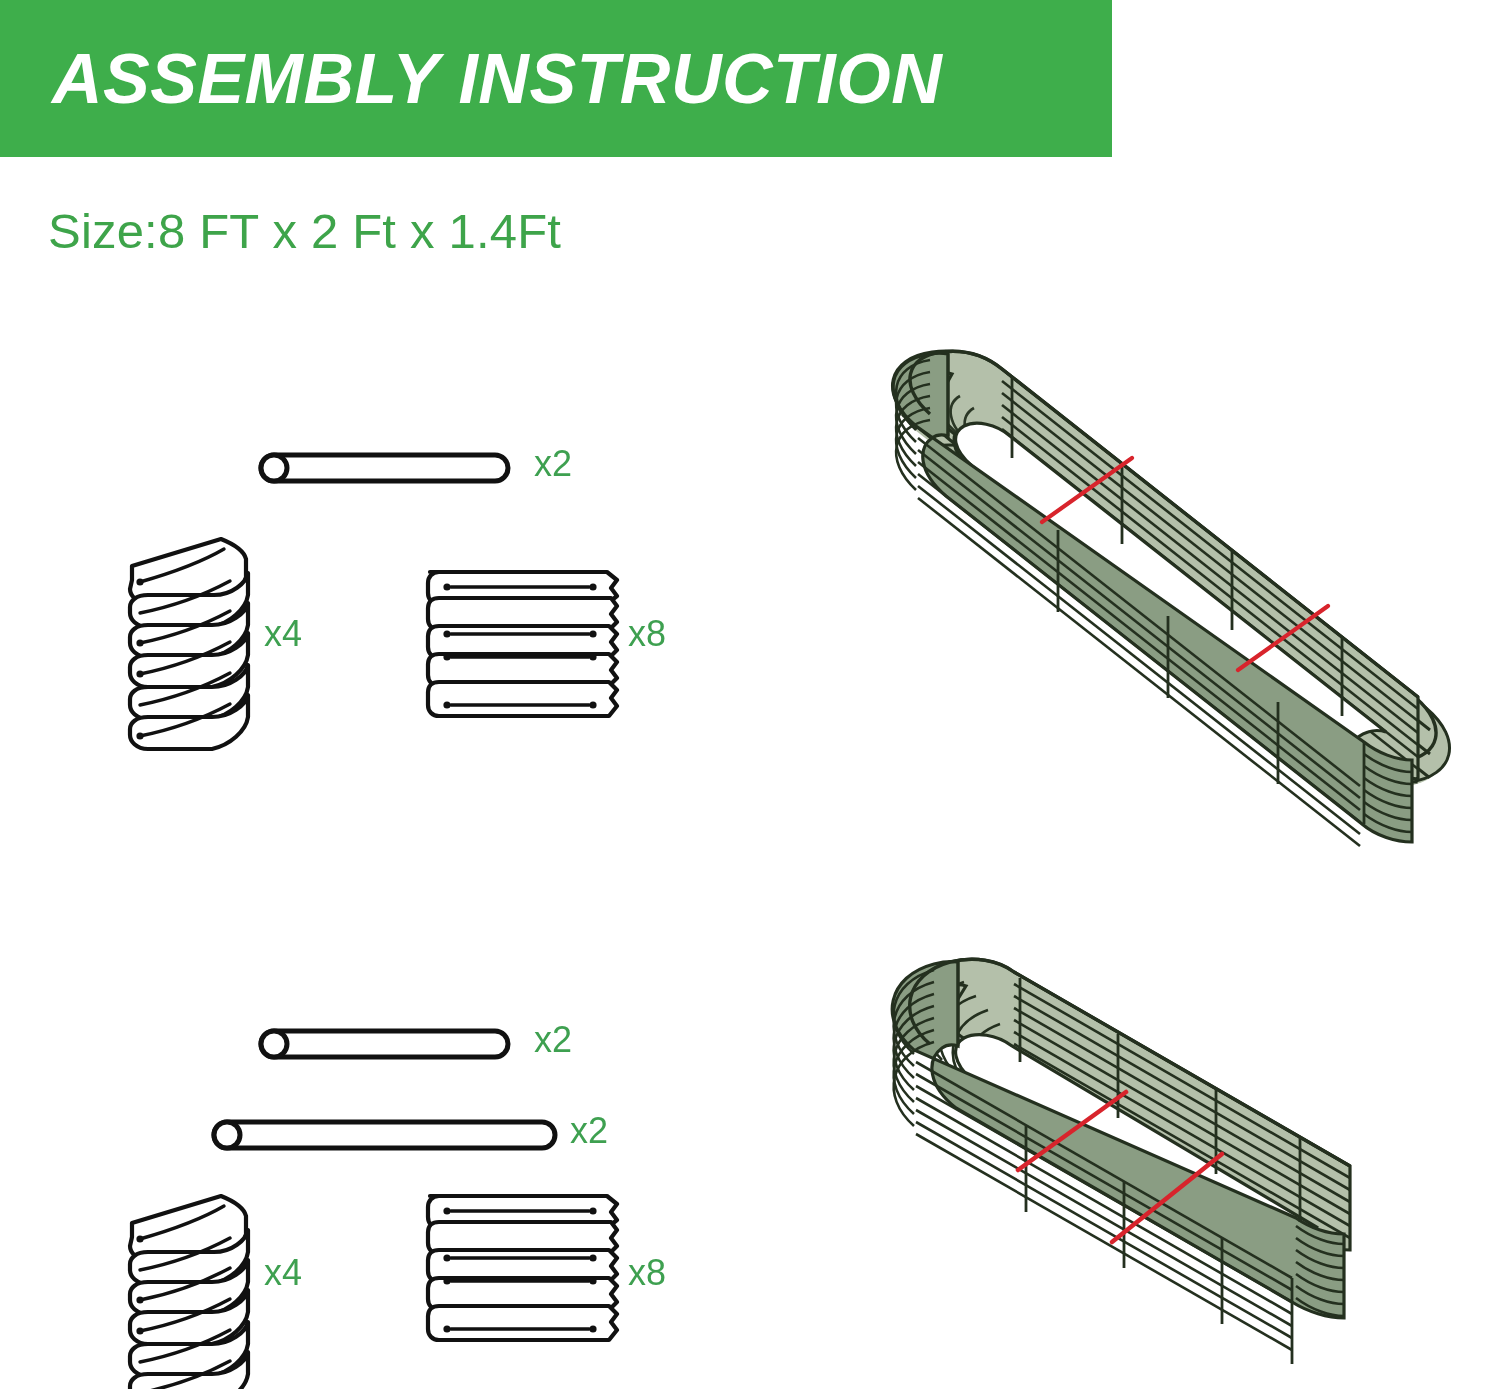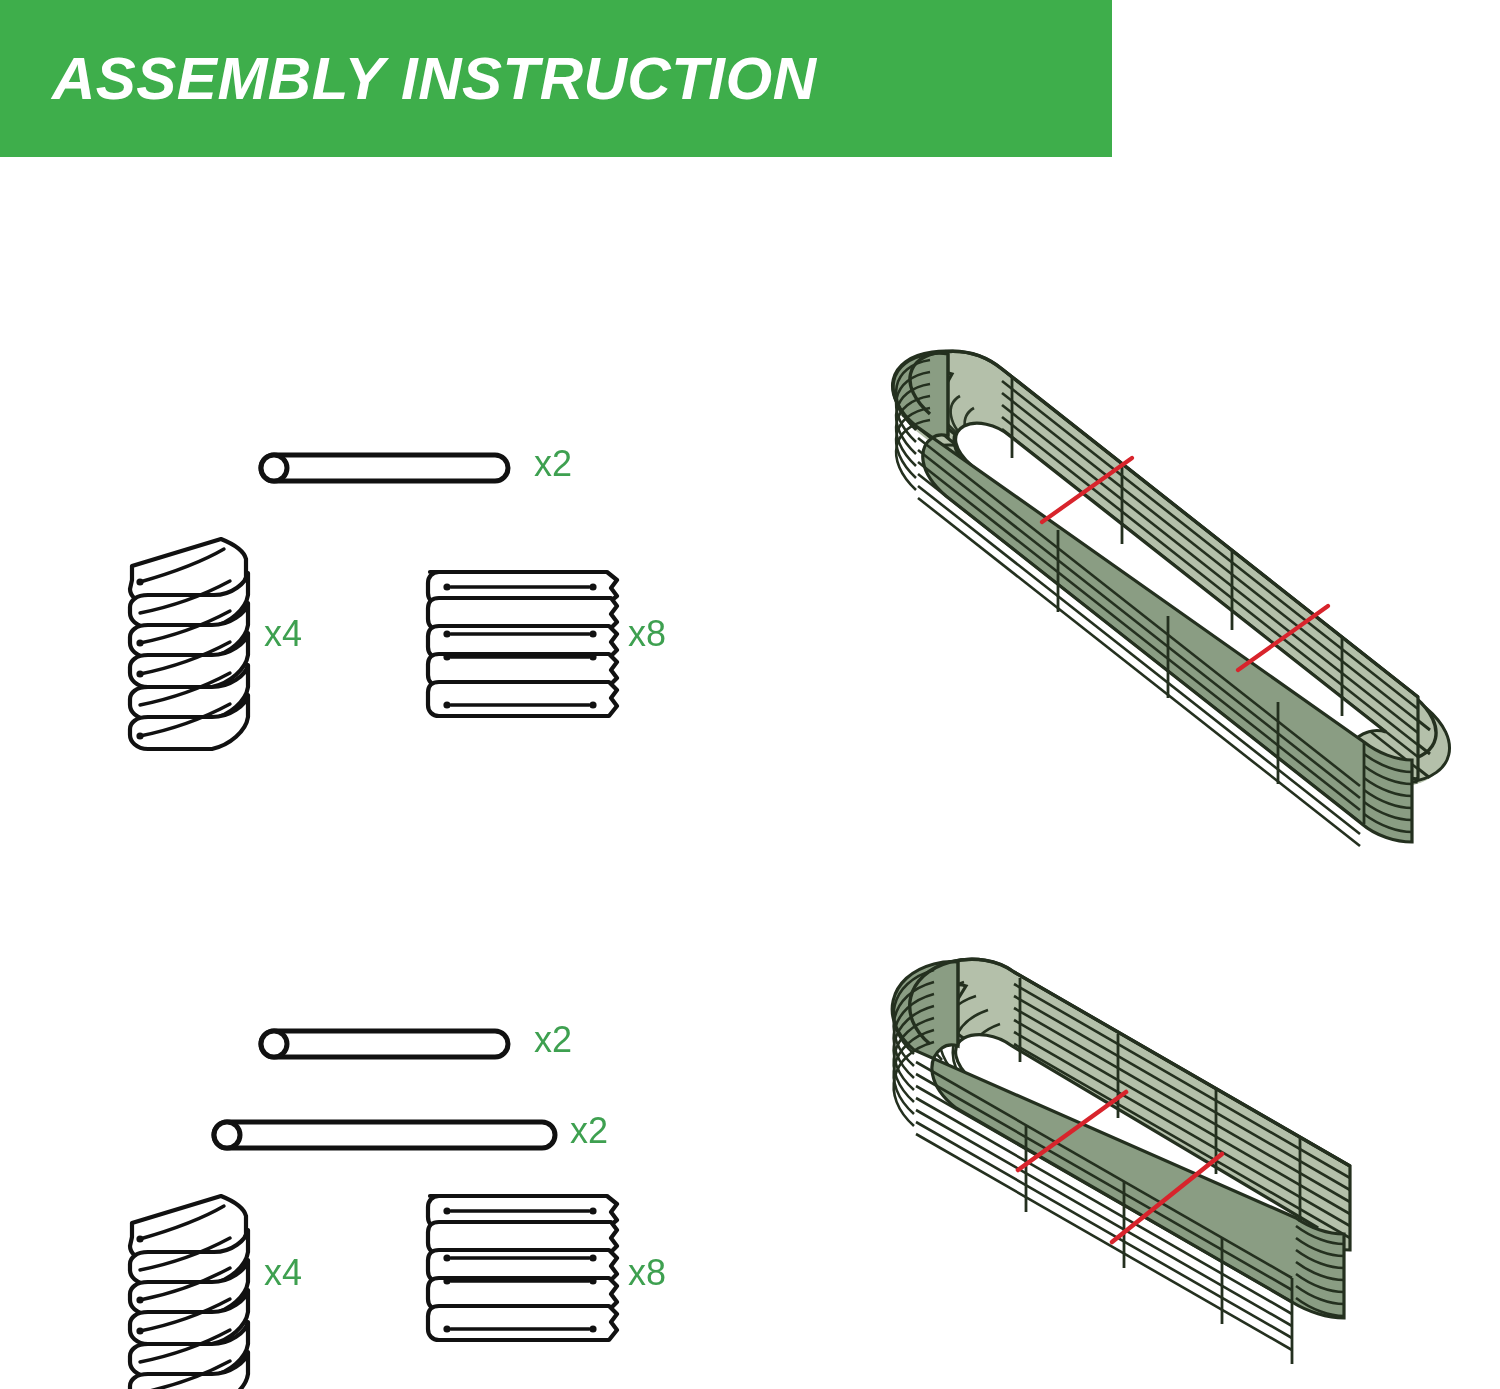--- a/index.html
+++ b/index.html
@@ -26,21 +26,21 @@
     top: 0;
     width: 1112px;
     height: 157px;
     background: #3eae4b;
     display: flex;
     align-items: center;
   }
   .header-title {
     margin-left: 52px;
     color: #ffffff;
-    font-size: 60px;
+    font-size: 70px;
     font-weight: bold;
     font-style: italic;
     letter-spacing: 0.5px;
     line-height: 1;
     white-space: nowrap;
   }
 
   .size-line {
     position: absolute;
     left: 48px;
@@ -74,20 +74,21 @@
 </style>
 </head>
 <body>
 
 <div id="page">
 
   <div class="header-bar">
     <div class="header-title">ASSEMBLY INSTRUCTION</div>
   </div>
 
+  <div class="size-line">Size:8 FT x 2 Ft x 1.4Ft</div>
 
   <div class="parts-group" style="left:0; top:0; width:760px; height:1389px;">
 
     <div class="part-row" style="left:252px; top:446px;">
       <svg width="260" height="44" viewBox="0 0 260 44">
         <path d="M22,9 L243,9 A13,13 0 0 1 243,35 L22,35 A13,13 0 0 1 22,9 Z" fill="#ffffff" stroke="#111111" stroke-width="5"></path>
         <ellipse cx="22" cy="22" rx="13" ry="13" fill="#ffffff" stroke="#111111" stroke-width="5"></ellipse>
       </svg>
     </div>
     <div class="qty-label" style="left:534px; top:446px;">x2</div>

